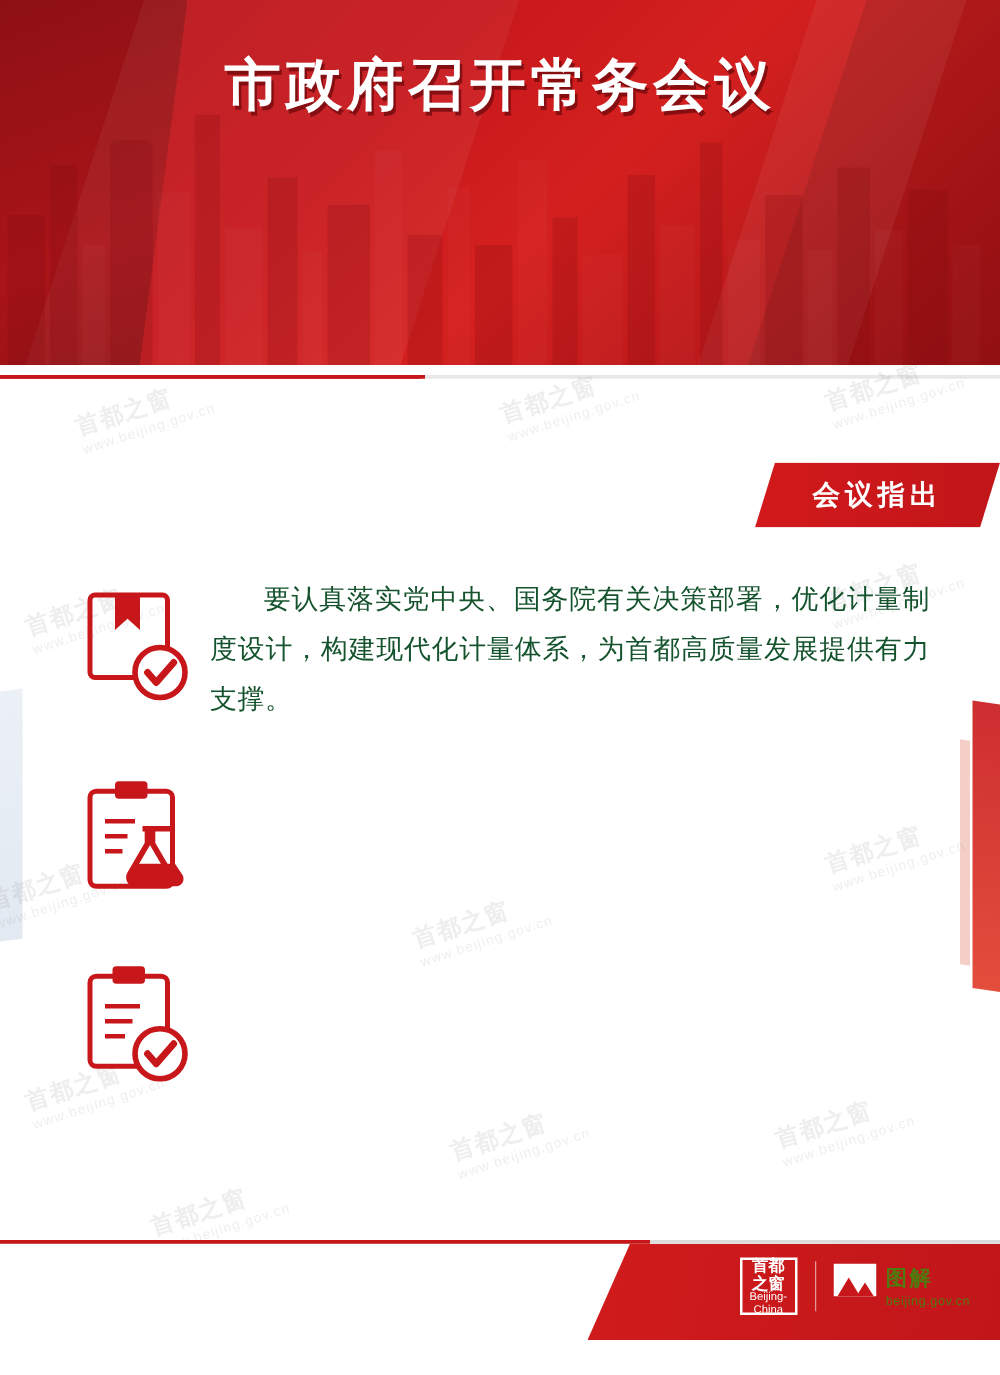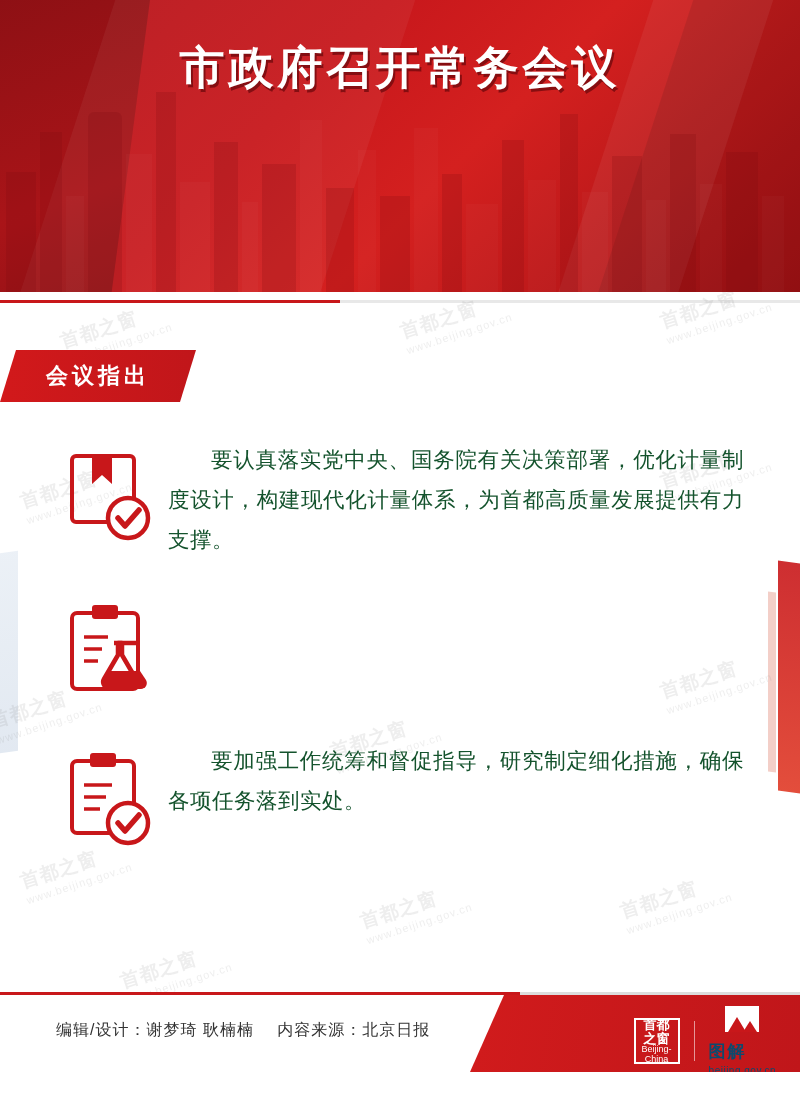--- a/index.html
+++ b/index.html
@@ -162,22 +162,22 @@
     right: 24px; top: 300px;
     width: 8px; height: 180px;
     background: #e9a79a;
     transform: skewY(8deg);
     opacity: .55;
   }
 
   
   .chip-row {
     position: relative;
-    text-align: left;
-    padding-top: 58px;
+    text-align: right;
+    padding-top: 78px;
   }
   .chip {
     display: inline-block;
     position: relative;
     background: linear-gradient(90deg, #d2191b, #c1161a);
     color: #fff;
     font-size: 22px;
     font-weight: bold;
     letter-spacing: 4px;
     padding: 11px 46px 11px 46px;
@@ -280,25 +280,23 @@
     text-align: center;
     padding: 2px;
     box-sizing: border-box;
   }
   .brand-seal .cn { font-size: 13px; font-weight: bold; letter-spacing: 0; }
   .brand-div {
     width: 1px; height: 40px;
     background: rgba(255,255,255,.55);
   }
   .brand-right {
-    color: #0c4a6e;
+    color: #4d7c0f;
     display: flex;
-    align-items: center;
     gap: 8px;
-    flex-direction: column;
   }
   .brand-mark {
     width: 34px; height: 26px;
     background: #fff;
     position: relative;
     overflow: hidden;
   }
   .brand-mark:before {
     content:"";
     position:absolute; left:3px; bottom:0;
@@ -460,34 +458,29 @@
           <svg width="104" height="104" viewBox="0 0 104 104">
             <rect class="st" x="16" y="14" width="62" height="72" rx="5"></rect>
             <rect class="stf" x="34" y="6" width="26" height="14" rx="3"></rect>
             <line class="st" x1="28" y1="38" x2="56" y2="38" style="stroke-width:3.5"></line>
             <line class="st" x1="28" y1="50" x2="50" y2="50" style="stroke-width:3.5"></line>
             <line class="st" x1="28" y1="62" x2="44" y2="62" style="stroke-width:3.5"></line>
             <circle cx="72" cy="76" r="20" style="fill:#fff;stroke:#c8171a;stroke-width:4.5"></circle>
             <path d="M62 76 l7 8 14 -16" style="fill:none;stroke:#c8171a;stroke-width:5.5;stroke-linecap:round;stroke-linejoin:round"></path>
           </svg>
         </div>
-        <div class="item-text">要加强工作统筹和督促指导，研究制定细化措施，确保各项任务落到实处。</div>
       </div>
 
     </div>
   </div>
 
   <div class="footer">
     <div class="footer-rule"></div>
     <div class="footer-red-shape"></div>
 
-    <div class="footer-credits">
-      <span>编辑/设计：谢梦琦 耿楠楠</span>
-      <span>内容来源：北京日报</span>
-    </div>
 
     <div class="brand-row">
       <div class="brand-seal">
         <span class="cn">首都之窗</span>
         <span>Beijing-China</span>
       </div>
       <div class="brand-div"></div>
       <div class="brand-right">
         <span class="brand-mark"></span>
         <span>

